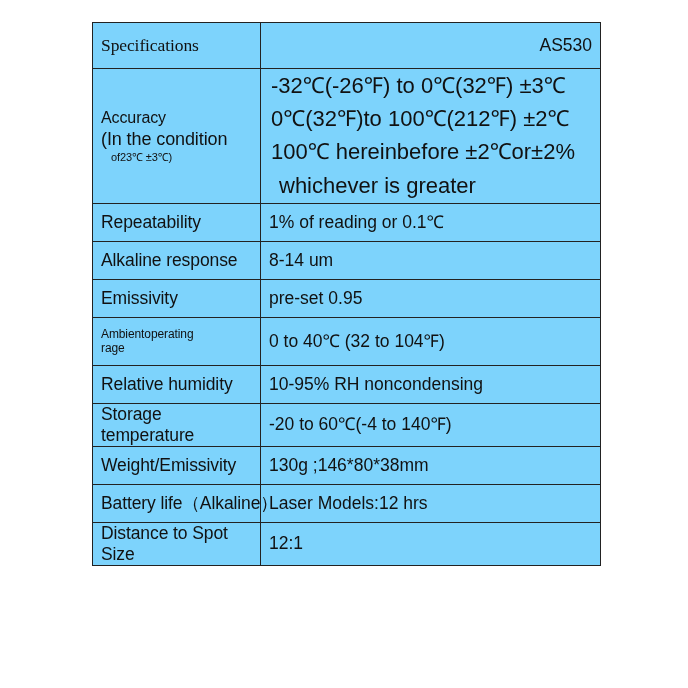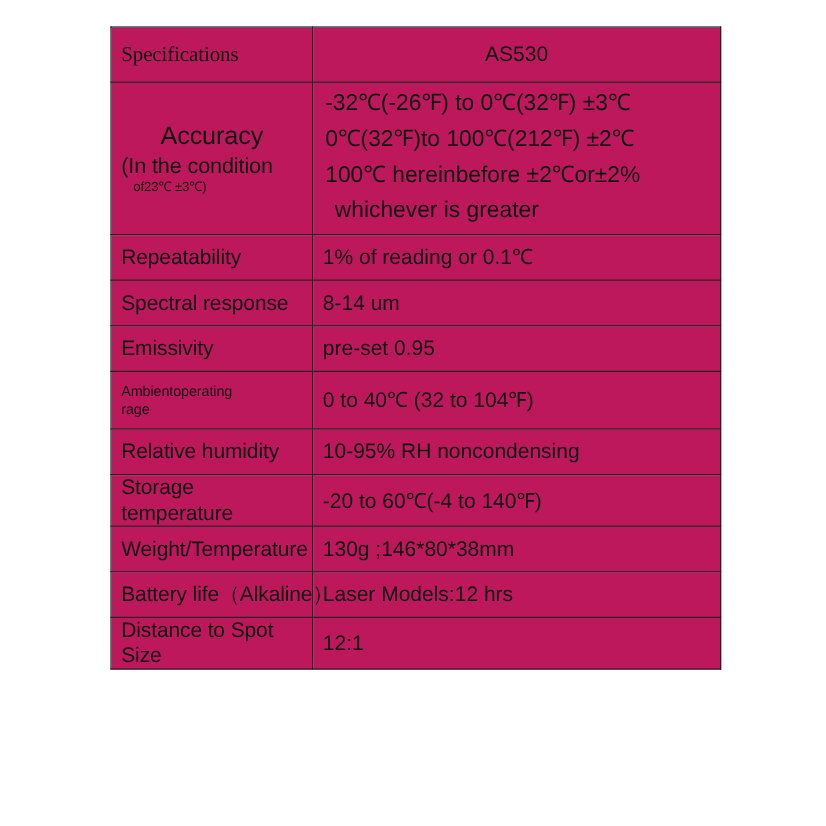--- a/index.html
+++ b/index.html
@@ -31,40 +31,40 @@
     background: #ffffff;
   }
 
   table.spec-table td {
     border: 1.6px solid #222222;
     padding: 0 8px;
     vertical-align: middle;
     font-size: 17.5px;
     line-height: 1.2;
     color: #111111;
-    background: #be185d;
+    background: #7dd3fc;
   }
 
   col.label-col { width: 168px; }
   col.value-col { width: 340px; }
 
   
   td.label {
     text-align: left;
     letter-spacing: -0.1px;
   }
 
   
   td.value {
     text-align: left;
     padding-left: 12px;
   }
 
   td.value.center {
-    text-align: center;
+    text-align: right;
     padding-left: 8px;
   }
 
   
   td.header-label {
     font-family: "Liberation Serif", serif;
     font-size: 19.5px;
   }
 
   td.header-value {
@@ -81,34 +81,33 @@
   
   .ml {
     display: block;
   }
   .ml .line {
     display: block;
     white-space: nowrap;
   }
 
   .accuracy-label .line-1 {
-    font-size: 21px;
+    font-size: 16px;
     padding-bottom: 2px;
-    text-align: center;
   }
   .accuracy-label .line-2 {
     font-size: 18px;
   }
   .accuracy-label .line-3 {
     font-size: 11px;
     padding-left: 10px;
   }
 
   .accuracy-value .line {
-    font-size: 19px;
+    font-size: 22px;
     padding: 3.5px 0;
     padding-left: 2px;
   }
   .accuracy-value .line-4 {
     padding-left: 10px;
   }
 
   .temp-value .line {
     font-size: 18px;
     padding: 1px 0;
@@ -158,21 +157,21 @@
         </td>
       </tr>
 
       <tr class="r-std">
         <td class="label">Repeatability</td>
         <td class="value">1% of reading or 0.1℃</td>
       </tr>
 
 
       <tr class="r-std">
-        <td class="label tight">Spectral response</td>
+        <td class="label tight">Alkaline response</td>
         <td class="value">8-14 um</td>
       </tr>
 
       <tr class="r-std">
         <td class="label">Emissivity</td>
         <td class="value">pre-set 0.95</td>
       </tr>
 
       <tr class="r-ambient">
         <td class="label">
@@ -188,21 +187,21 @@
         <td class="label tight">Relative humidity</td>
         <td class="value tight">10-95% RH noncondensing</td>
       </tr>
 
       <tr class="r-std">
         <td class="label tighter">Storage temperature</td>
         <td class="value tight">-20 to 60℃(-4 to 140℉)</td>
       </tr>
 
       <tr class="r-std">
-        <td class="label tighter">Weight/Temperature</td>
+        <td class="label tighter">Weight/Emissivity</td>
         <td class="value tight">130g ;146*80*38mm</td>
       </tr>
 
 
       <tr class="r-std">
         <td class="label tighter nowrap">Battery life（Alkaline）</td>
         <td class="value">Laser Models:12 hrs</td>
       </tr>
 
       <tr class="r-std">

